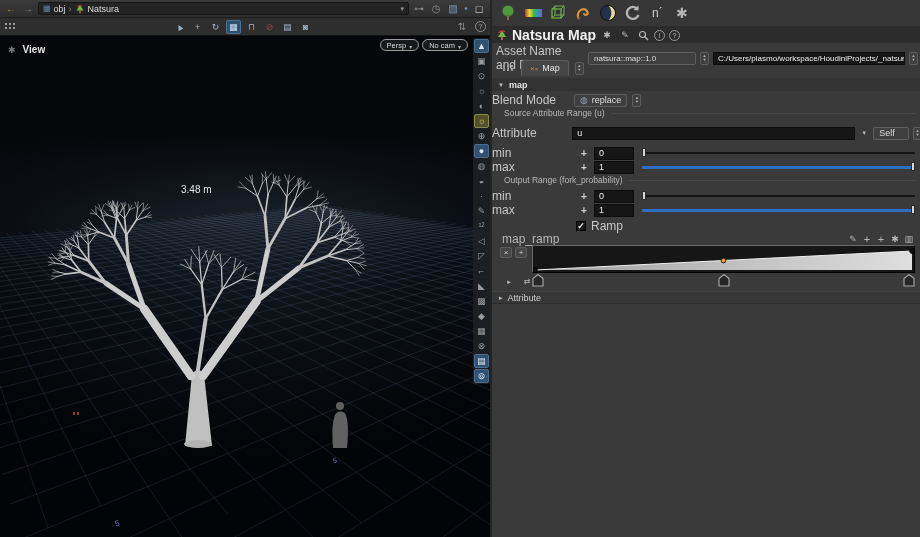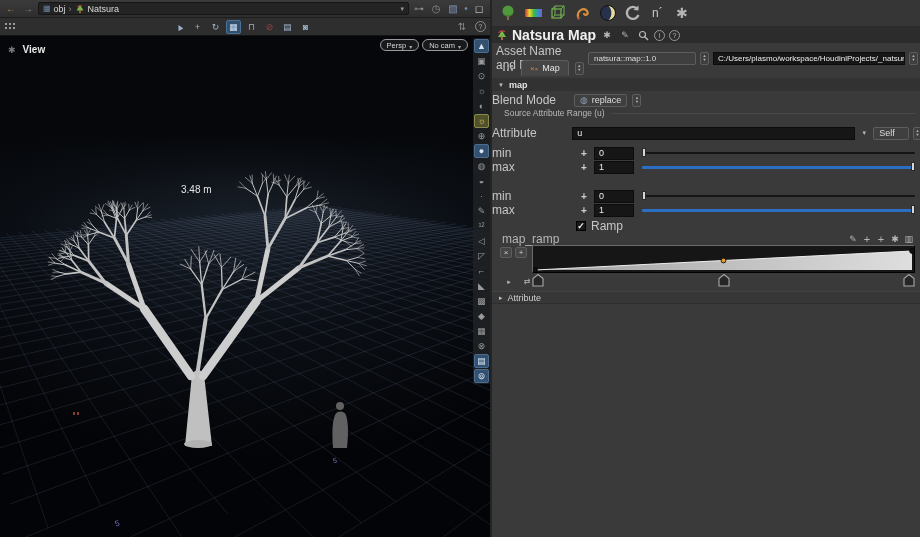--- a/index.html
+++ b/index.html
@@ -716,20 +716,24 @@
       <span class="plusb" style="margin-left:8px">+</span>
       <div class="field" style="width:40px;margin-left:4px">
           <span>1</span>
         </div>
       <div class="slider" style="left:150px;width:273px;top:1px">
           <div class="track blue"></div>
           <div class="thumb" style="left:269px"></div>
         </div>
     </div>
 
+    <div class="prow heading" style="left:12px;top:175px;width:412px">
+      <span>Output Range (fork_probability)</span>
+      <span class="rule"></span>
+    </div>
 
     <div class="prow" style="left:0;top:189px;width:430px">
       <span class="lbl rlbl" style="width:78px">min</span>
       <span class="plusb" style="margin-left:8px">+</span>
       <div class="field" style="width:40px;margin-left:4px">
           <span>0</span>
         </div>
       <div class="slider" style="left:150px;width:273px;top:1px">
           <div class="track"></div>
           <div class="thumb" style="left:0"></div>

